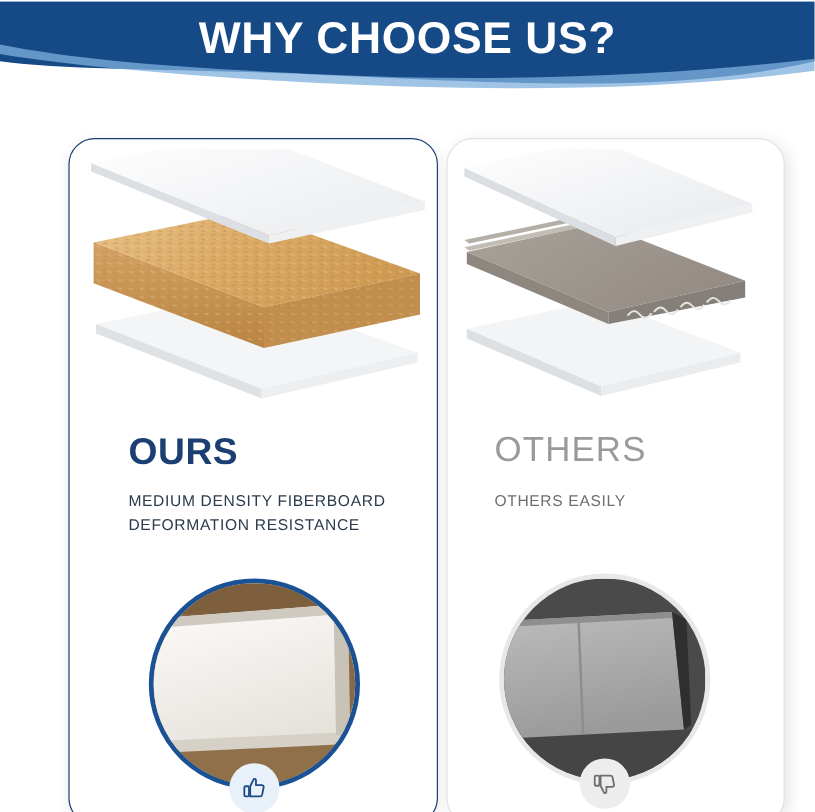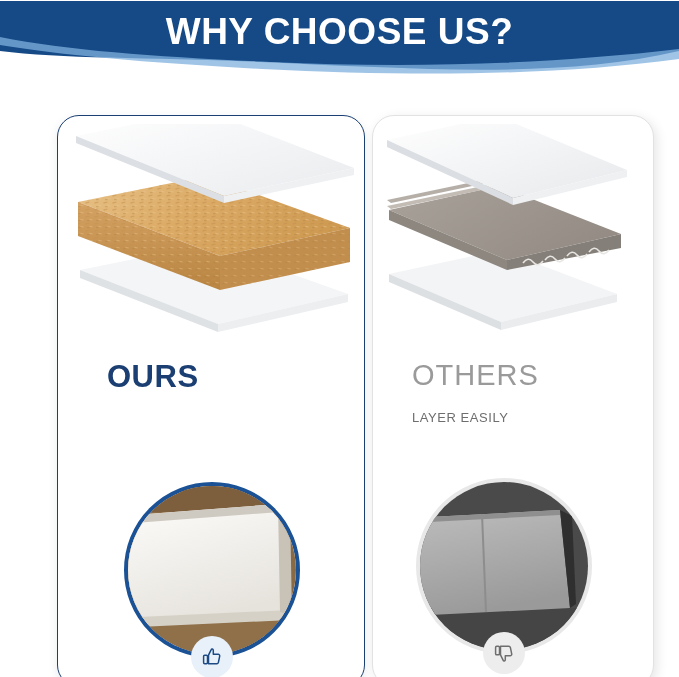--- a/index.html
+++ b/index.html
@@ -214,20 +214,22 @@
 
         <polygon points="18,12 146,-14 296,44 166,72" fill="url(#whiteTop)"></polygon>
         <polygon points="18,12 166,72 166,79 18,19" fill="#dcdfe3"></polygon>
         <polygon points="166,72 296,44 296,51 166,79" fill="#eef0f2"></polygon>
       </svg>
     </div>
 
     <div class="heading heading-ours">OURS</div>
 
     <div class="bullets bullets-ours">
+      <div>MEDIUM DENSITY FIBERBOARD</div>
+      <div>DEFORMATION RESISTANCE</div>
     </div>
 
     <div class="photo-wrap photo-ours">
       <div class="photo-circle">
         <svg width="168" height="168" viewBox="0 0 168 168">
           <defs>
             <linearGradient id="boardFaceO" x1="0" y1="0" x2="0.4" y2="1">
               <stop offset="0%" stop-color="#fdfcfa"></stop>
               <stop offset="100%" stop-color="#e6e3dd"></stop>
             </linearGradient>
@@ -285,21 +287,21 @@
 
         <polygon points="14,16 124,-8 254,46 140,74" fill="url(#whiteTop2)"></polygon>
         <polygon points="14,16 140,74 140,81 14,23" fill="#dbdee2"></polygon>
         <polygon points="140,74 254,46 254,53 140,81" fill="#eef0f2"></polygon>
       </svg>
     </div>
 
     <div class="heading heading-others">OTHERS</div>
 
     <div class="bullets bullets-others">
-      <div>LAYER EASILY</div>
+      <div>OTHERS EASILY</div>
     </div>
 
     <div class="photo-wrap photo-others">
       <div class="photo-circle">
         <svg width="168" height="168" viewBox="0 0 168 168">
           <defs>
             <linearGradient id="boardFaceG" x1="0" y1="0" x2="0.3" y2="1">
               <stop offset="0%" stop-color="#bdbdbd"></stop>
               <stop offset="100%" stop-color="#9a9a9a"></stop>
             </linearGradient>

